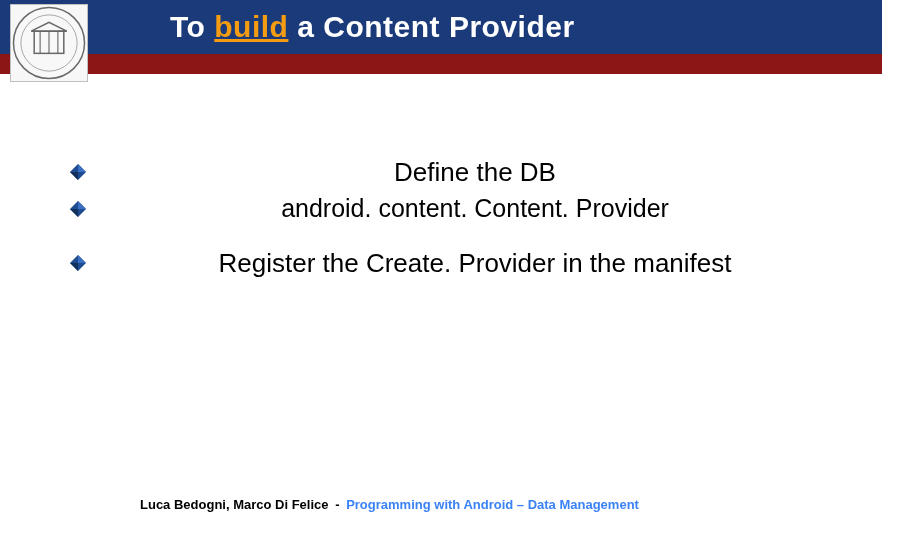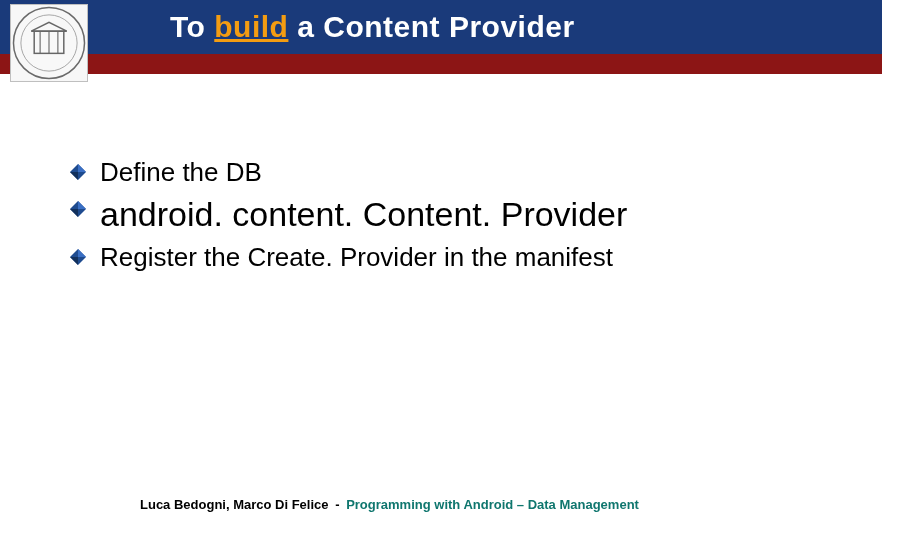--- a/index.html
+++ b/index.html
@@ -38,52 +38,53 @@
     letter-spacing: 0.5px;
   }
   .title-pre { color: #fff; }
   .title-hi { color: #f39c12; text-decoration: underline; }
   .title-post { color: #fff; }
 
   .content {
     position: absolute;
     left: 70px; top: 155px;
     width: 780px;
+    text-align: center;
   }
   .bullet {
     position: relative;
     padding-left: 30px;
     font-size: 26px;
     line-height: 1.35;
     color: #000;
     margin-bottom: 2px;
   }
   .bullet .diamond {
     position: absolute;
     left: 0; top: 9px;
     width: 16px; height: 16px;
   }
   .cont {
     padding-left: 30px;
-    font-size: 34px;
+    font-size: 25px;
     line-height: 1.35;
     color: #000;
-    margin-bottom: 2px;
+    margin-bottom: 20px;
   }
 
   .footer {
     position: absolute;
     left: 140px; bottom: 28px;
     font-size: 13px;
     font-weight: bold;
     color: #000;
     white-space: nowrap;
   }
   .footer .sep { color: #000; margin: 0 3px; }
-  .footer-course { color: #0f766e; }
+  .footer-course { color: #3b82f6; }
 </style>
 </head>
 <body>
 
 <div class="slide">
 
   <div class="header-blue"></div>
   <div class="header-red"></div>
 
   <div class="seal">

